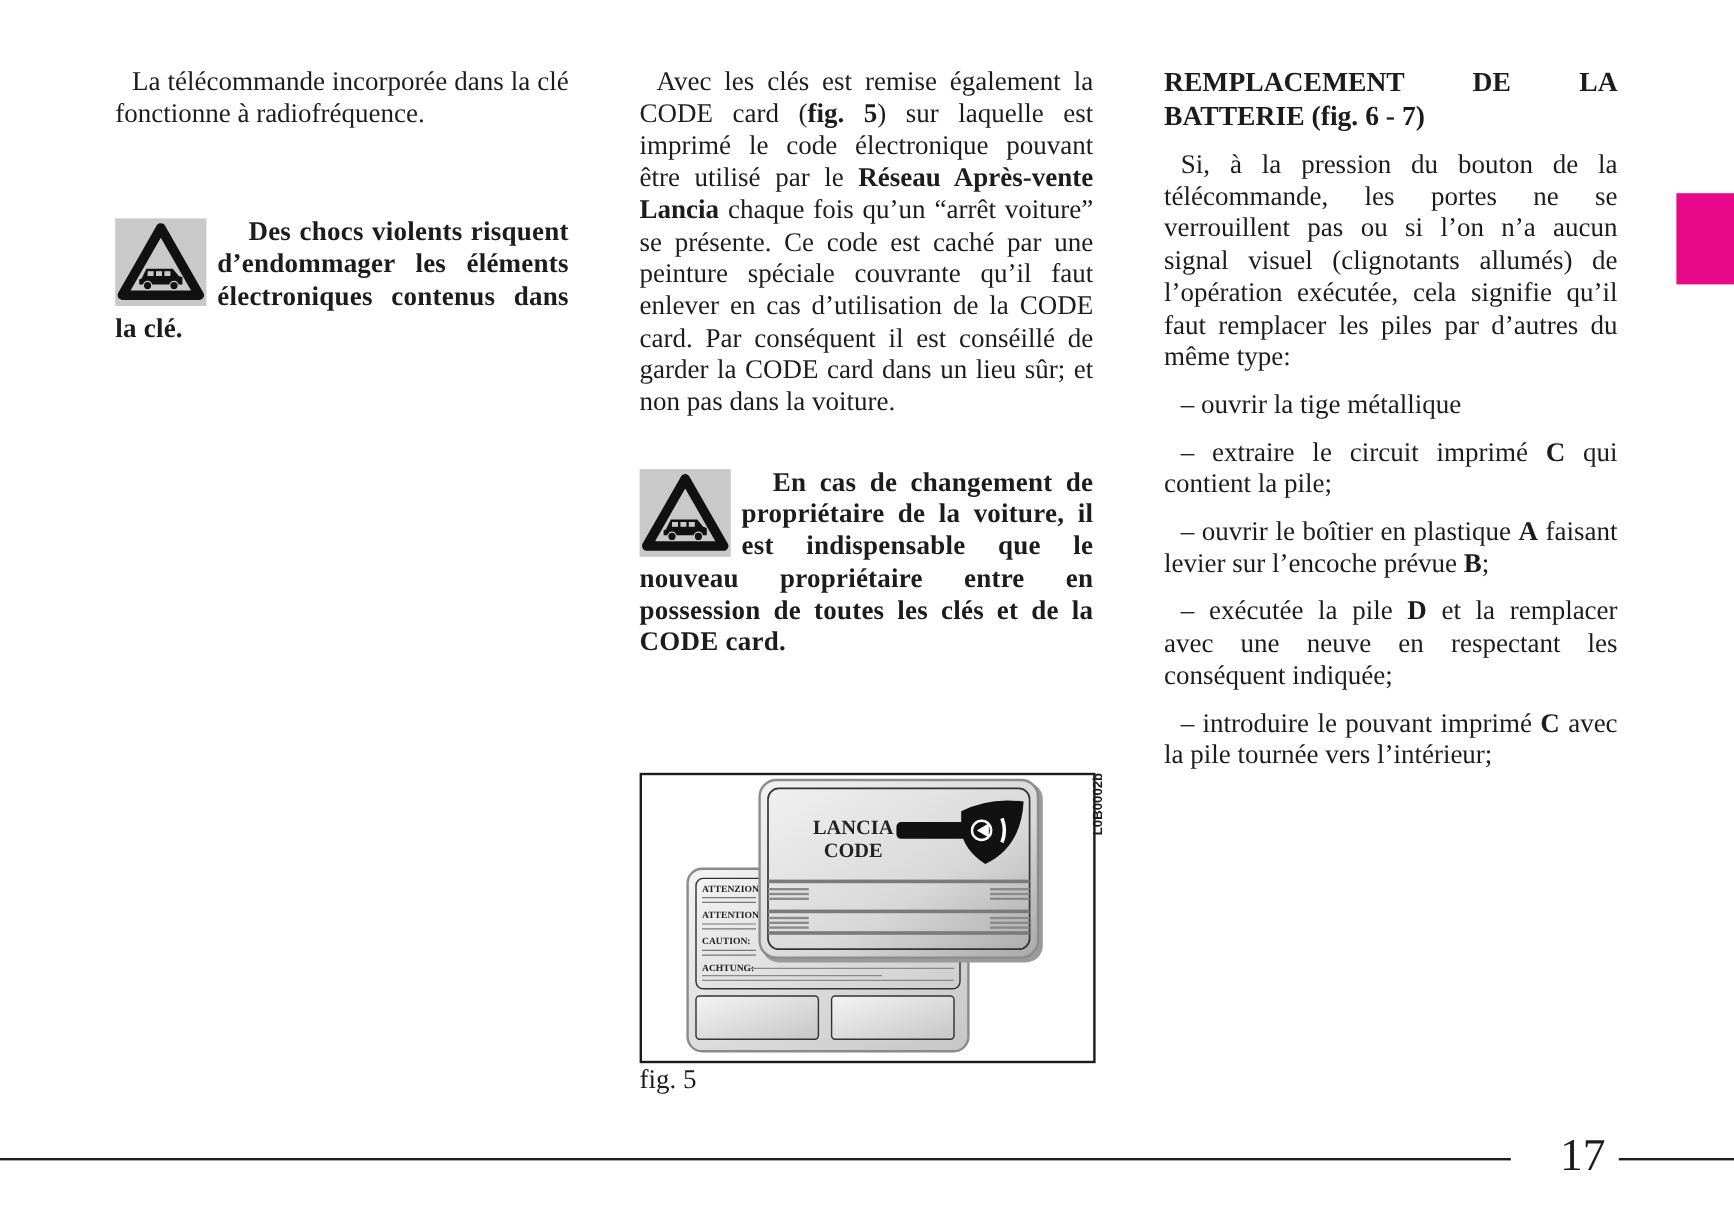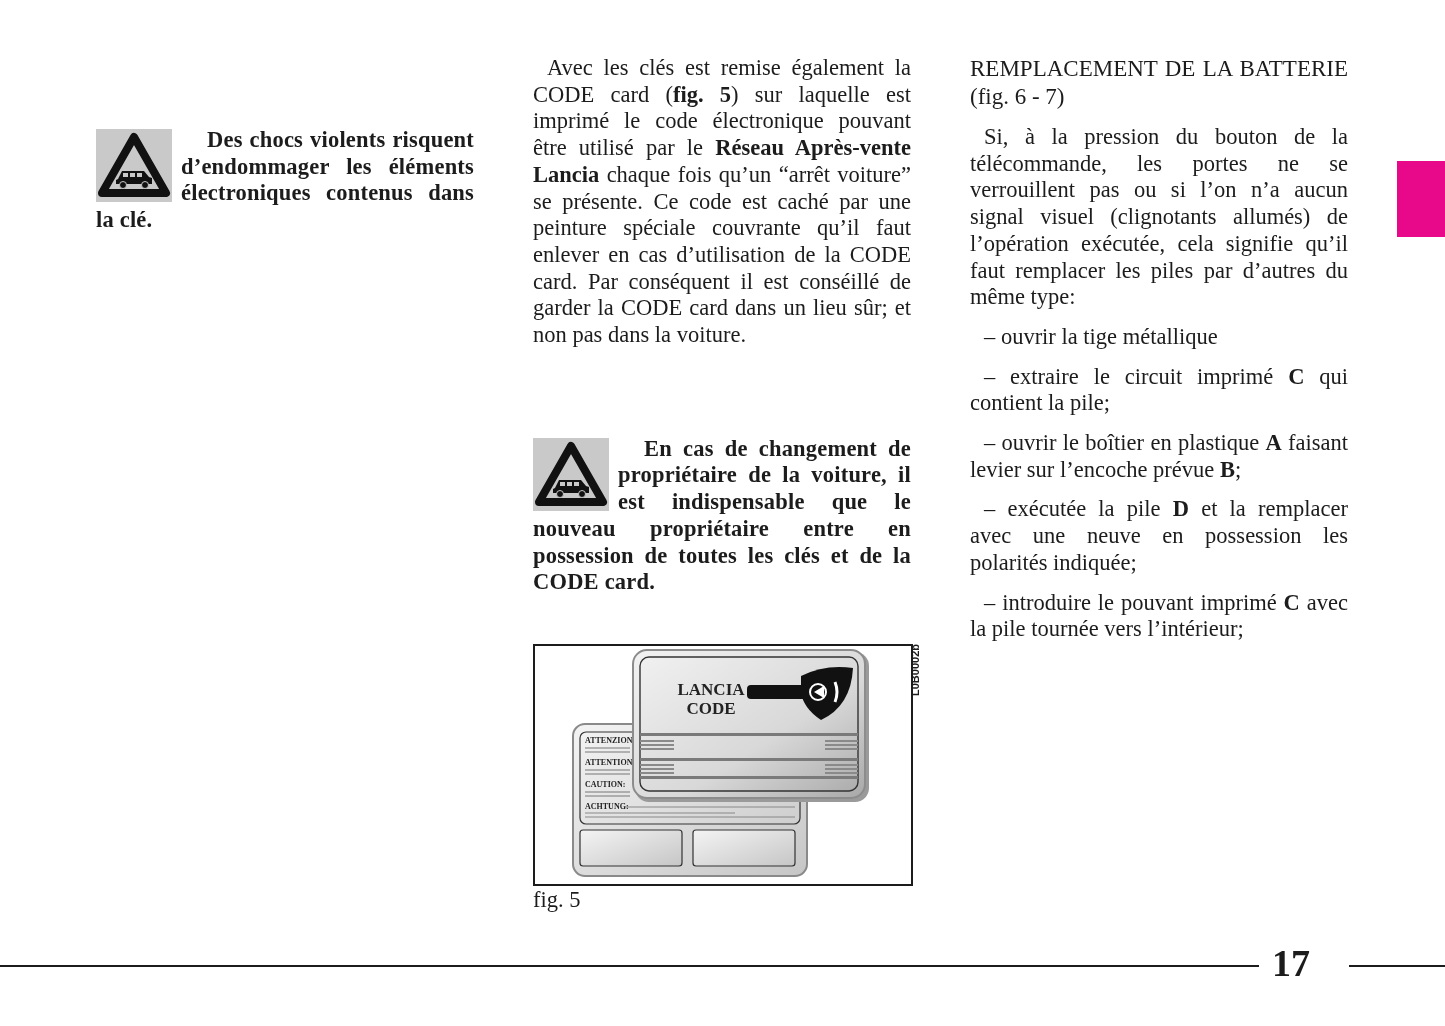--- a/index.html
+++ b/index.html
@@ -4,41 +4,42 @@
 <style>
   html, body { margin:0; padding:0; background:#ffffff; }
   body { width:1445px; height:1026px; position:relative; overflow:hidden;
          font-family:"Liberation Serif","DejaVu Serif",serif; color:#1c1c1c; }
   .col { position:absolute; top:55px; font-size:22.5px; line-height:26.7px; }
   .col p { margin:0 0 13px 0; text-align:justify; text-indent:14px; }
   #col1 { left:96px; width:378px; }
   #col2 { left:533px; width:378px; }
   #col3 { left:970px; width:378px; }
   b { font-weight:bold; }
-  .heading { font-weight:normal; font-size:23px; line-height:28px; margin:0 0 10px 0; text-indent:0 !important; text-align:right; }
+  .heading { font-weight:bold; font-size:23px; line-height:28px; margin:0 0 10px 0; text-indent:0 !important; text-align:right; }
   .warn { font-weight:bold; text-align:justify; font-size:22.5px; line-height:26.7px; letter-spacing:0.2px; }
   .warn-icon { float:left; width:76px; height:73px; background:#c9c9c9; margin:2px 9px 0 0; position:relative; }
   .warn-icon svg { position:absolute; left:0; top:0; }
   .warn-text-first { padding-left:26px; }
   #warn1 { margin-top:72px; }
-  #warn2 { margin-top:87px; }
+  #warn2 { margin-top:40px; }
   .figure { position:absolute; left:533px; top:644px; width:376px; height:238px; border:2px solid #1c1c1c; background:#ffffff; }
   .fig-caption { position:absolute; left:533px; top:887px; font-size:22.5px; }
   .fig-code { position:absolute; left:909px; top:646px; width:24px; height:54px; }
   .fig-code span { position:absolute; left:-20px; top:18px; transform:rotate(-90deg); font-family:"Liberation Sans","DejaVu Sans",sans-serif; font-size:11px; font-weight:bold; white-space:nowrap; }
   .tab-marker { position:absolute; left:1397px; top:161px; width:48px; height:76px; background:#e8088a; }
   .rule-left { position:absolute; left:0; top:965px; width:1259px; height:2px; background:#1c1c1c; }
   .rule-right { position:absolute; left:1349px; top:965px; width:96px; height:2px; background:#1c1c1c; }
-  .page-num { position:absolute; left:1272px; top:940px; width:66px; text-align:left; font-size:38px; font-weight:bold; line-height:46px; }
+  .page-num { position:absolute; left:1272px; top:940px; width:66px; text-align:right; font-size:38px; font-weight:normal; line-height:46px; }
   .bullets p { text-indent:14px; }
 </style>
 </head>
 <body>
 
 <div class="col" id="col1">
+  <p>La télécommande incorporée dans la clé fonctionne à radiofréquence.</p>
   <div class="warn" id="warn1">
     <div class="warn-icon">
       <svg width="76" height="73" viewBox="0 0 76 73">
         <path d="M38 8 L70 64 L6 64 Z" fill="none" stroke="#111" stroke-width="8" stroke-linejoin="round"></path>
         <path d="M22 50 L26 42 L48 42 L53 48 L56 49 L56 55 L20 55 L20 51 Z" fill="#111"></path>
         <rect x="27" y="44" width="5" height="4" fill="#c9c9c9"></rect>
         <rect x="34" y="44" width="5" height="4" fill="#c9c9c9"></rect>
         <rect x="41" y="44" width="5" height="4" fill="#c9c9c9"></rect>
         <circle cx="27" cy="56" r="3.5" fill="#111" stroke="#c9c9c9" stroke-width="1"></circle>
         <circle cx="49" cy="56" r="3.5" fill="#111" stroke="#c9c9c9" stroke-width="1"></circle>
@@ -138,21 +139,21 @@
   </div>
 <div class="fig-caption">fig. 5</div>
 
 <div class="col" id="col3">
   <p class="heading">REMPLACEMENT DE LA BATTERIE (fig. 6 - 7)</p>
   <p>Si, à la pression du bouton de la télécommande, les portes ne se verrouillent pas ou si l’on n’a aucun signal visuel (clignotants allumés) de l’opération exécutée, cela signifie qu’il faut remplacer les piles par d’autres du même type:</p>
   <div class="bullets">
     <p><span>– ouvrir la tige métallique</span></p>
     <p><span>– extraire le circuit imprimé </span><b>C</b><span> qui contient la pile;</span></p>
     <p><span>– ouvrir le boîtier en plastique </span><b>A</b><span> faisant levier sur l’encoche prévue </span><b>B</b><span>;</span></p>
-    <p><span>– exécutée la pile </span><b>D</b><span> et la remplacer avec une neuve en possession les polarités indiquée;</span></p>
+    <p><span>– exécutée la pile </span><b>D</b><span> et la remplacer avec une neuve en respectant les conséquent indiquée;</span></p>
     <p><span>– introduire le pouvant imprimé </span><b>C</b><span> avec la pile tournée vers l’intérieur;</span></p>
   </div>
 </div>
 
 <div class="tab-marker" style="background: rgb(232, 8, 138);"></div>
 
 <div class="rule-left"></div>
 <div class="page-num">17</div>
 <div class="rule-right"></div>
 

